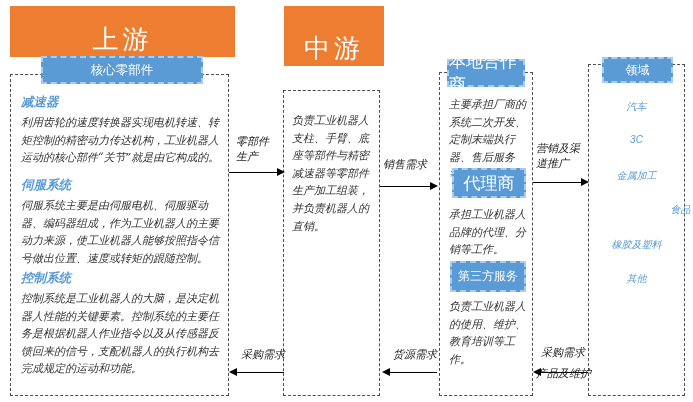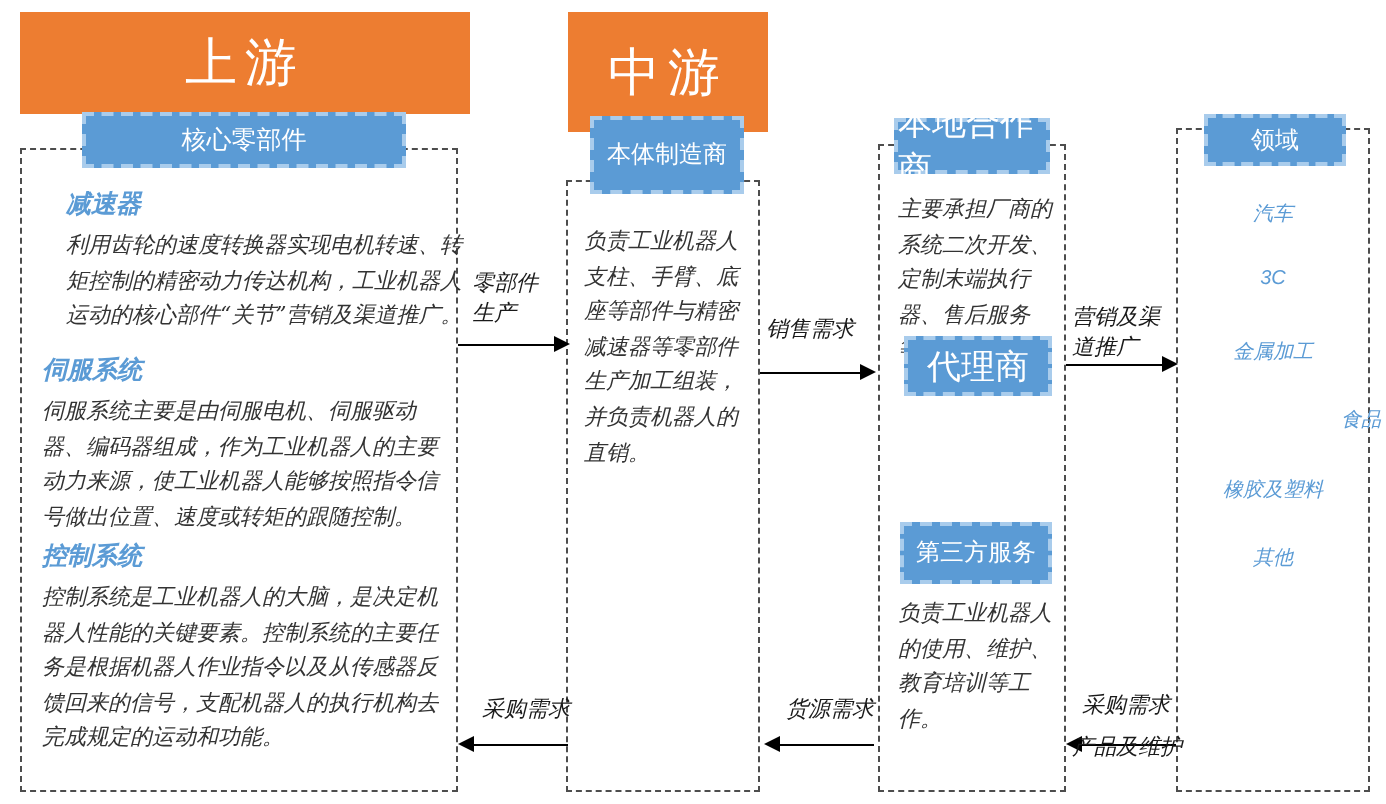--- a/index.html
+++ b/index.html
@@ -1,21 +1,21 @@
 <!DOCTYPE html>
 <html><head>
 <meta charset="utf-8">
 <style>
   html,body{margin:0;padding:0;background:#fff;}
   #canvas{position:relative;width:693px;height:402px;background:#fff;overflow:hidden;
           font-family:"Liberation Sans",sans-serif;}
 
   
   .stage{position:absolute;background:#ED7D31;color:#fff;display:flex;
-         align-items:center;justify-content:center;font-size:26px;letter-spacing:4px;}
+         align-items:flex-end;justify-content:center;font-size:26px;letter-spacing:4px;}
 
   
   .tag{position:absolute;background:#5B9BD5;border:2px dashed #A9CCEC;color:#fff;
        display:flex;align-items:center;justify-content:center;font-size:12.5px;
        box-sizing:border-box;}
 
   
   .dashedbox{position:absolute;border:1.5px dashed #4d4d4d;box-sizing:border-box;background:#fff;}
 
   
@@ -44,56 +44,54 @@
   <div class="stage" style="left:10px;top:6px;width:225px;height:51px;">
     <span>上游</span>
   </div>
 
   <div class="dashedbox" style="left:10px;top:74px;width:219px;height:322px;"></div>
 
   <div class="tag" style="left:41px;top:56px;width:162px;height:28px;">
     <span>核心零部件</span>
   </div>
 
-  <div class="sec" style="left:21px;top:94px;margin-left:12px;">
+  <div class="sec" style="left:21px;top:94px;">
     <p class="h">减速器</p>
-    <p class="body-txt">利用齿轮的速度转换器实现电机转速、转矩控制的精密动力传达机构，工业机器人运动的核心部件“关节”营销及渠道推广。</p>
+    <p class="body-txt">利用齿轮的速度转换器实现电机转速、转矩控制的精密动力传达机构，工业机器人运动的核心部件“关节”就是由它构成的。</p>
   </div>
   <div class="sec" style="left:21px;top:177px;">
     <p class="h">伺服系统</p>
     <p class="body-txt">伺服系统主要是由伺服电机、伺服驱动器、编码器组成，作为工业机器人的主要动力来源，使工业机器人能够按照指令信号做出位置、速度或转矩的跟随控制。</p>
   </div>
   <div class="sec" style="left:21px;top:270px;">
     <p class="h">控制系统</p>
     <p class="body-txt">控制系统是工业机器人的大脑，是决定机器人性能的关键要素。控制系统的主要任务是根据机器人作业指令以及从传感器反馈回来的信号，支配机器人的执行机构去完成规定的运动和功能。</p>
   </div>
 
   <div class="stage" style="left:284px;top:6px;width:100px;height:60px;">
     <span>中游</span>
   </div>
 
   <div class="dashedbox" style="left:283px;top:90px;width:97px;height:306px;"></div>
 
-  <div class="tag" style="left:295px;top:58px;width:77px;height:39px;font-size:12px;">
-    <span>本体制造商</span>
-  </div>
 
   <p class="body-txt" style="position:absolute;left:292px;top:112px;width:82px;">负责工业机器人支柱、手臂、底座等部件与精密减速器等零部件生产加工组装，并负责机器人的直销。</p>
 
 
   <div class="dashedbox" style="left:439px;top:72px;width:94px;height:324px;"></div>
 
   <div class="tag" style="left:447px;top:59px;width:78px;height:28px;font-size:17px;">
     <span>本地合作商</span>
   </div>
   <p class="body-txt" style="position:absolute;left:449px;top:96px;width:79px;">主要承担厂商的系统二次开发、定制末端执行器、售后服务等。</p>
 
   <div class="tag" style="left:452px;top:168px;width:74px;height:30px;font-size:17px;">
     <span>代理商</span>
   </div>
+  <p class="body-txt" style="position:absolute;left:449px;top:206px;width:79px;">承担工业机器人品牌的代理、分销等工作。</p>
 
   <div class="tag" style="left:450px;top:261px;width:76px;height:31px;font-size:12px;text-align:center;">
     <span>第三方服务</span>
   </div>
   <p class="body-txt" style="position:absolute;left:449px;top:298px;width:80px;">负责工业机器人的使用、维护、教育培训等工作。</p>
 
   <div class="dashedbox" style="left:588px;top:64px;width:97px;height:332px;"></div>
 
   <div class="tag" style="left:602px;top:57px;width:71px;height:26px;font-size:12px;">
     <span>领域</span>
@@ -107,21 +105,21 @@
   <div class="field-item" style="top:272px;">其他</div>
 
   <div class="flow-label" style="left:236px;top:134px;width:36px;">零部件生产</div>
   <div class="aline" style="left:229px;top:172px;width:48px;"></div>
   <div class="ahead-r" style="left:277px;top:168px;"></div>
 
   <div class="flow-label" style="left:383px;top:157px;width:50px;">销售需求</div>
   <div class="aline" style="left:380px;top:186px;width:50px;"></div>
   <div class="ahead-r" style="left:430px;top:182px;"></div>
 
-  <div class="flow-label" style="left:536px;top:141px;width:48px;margin-top:10px;">营销及渠道推广</div>
+  <div class="flow-label" style="left:536px;top:141px;width:48px;">营销及渠道推广</div>
   <div class="aline" style="left:533px;top:182px;width:48px;"></div>
   <div class="ahead-r" style="left:581px;top:178px;"></div>
 
   <div class="flow-label" style="left:241px;top:347px;width:50px;">采购需求</div>
   <div class="aline" style="left:237px;top:372px;width:47px;"></div>
   <div class="ahead-l" style="left:229px;top:368px;"></div>
 
   <div class="flow-label" style="left:393px;top:347px;width:50px;">货源需求</div>
   <div class="aline" style="left:390px;top:372px;width:47px;"></div>
   <div class="ahead-l" style="left:382px;top:368px;"></div>

